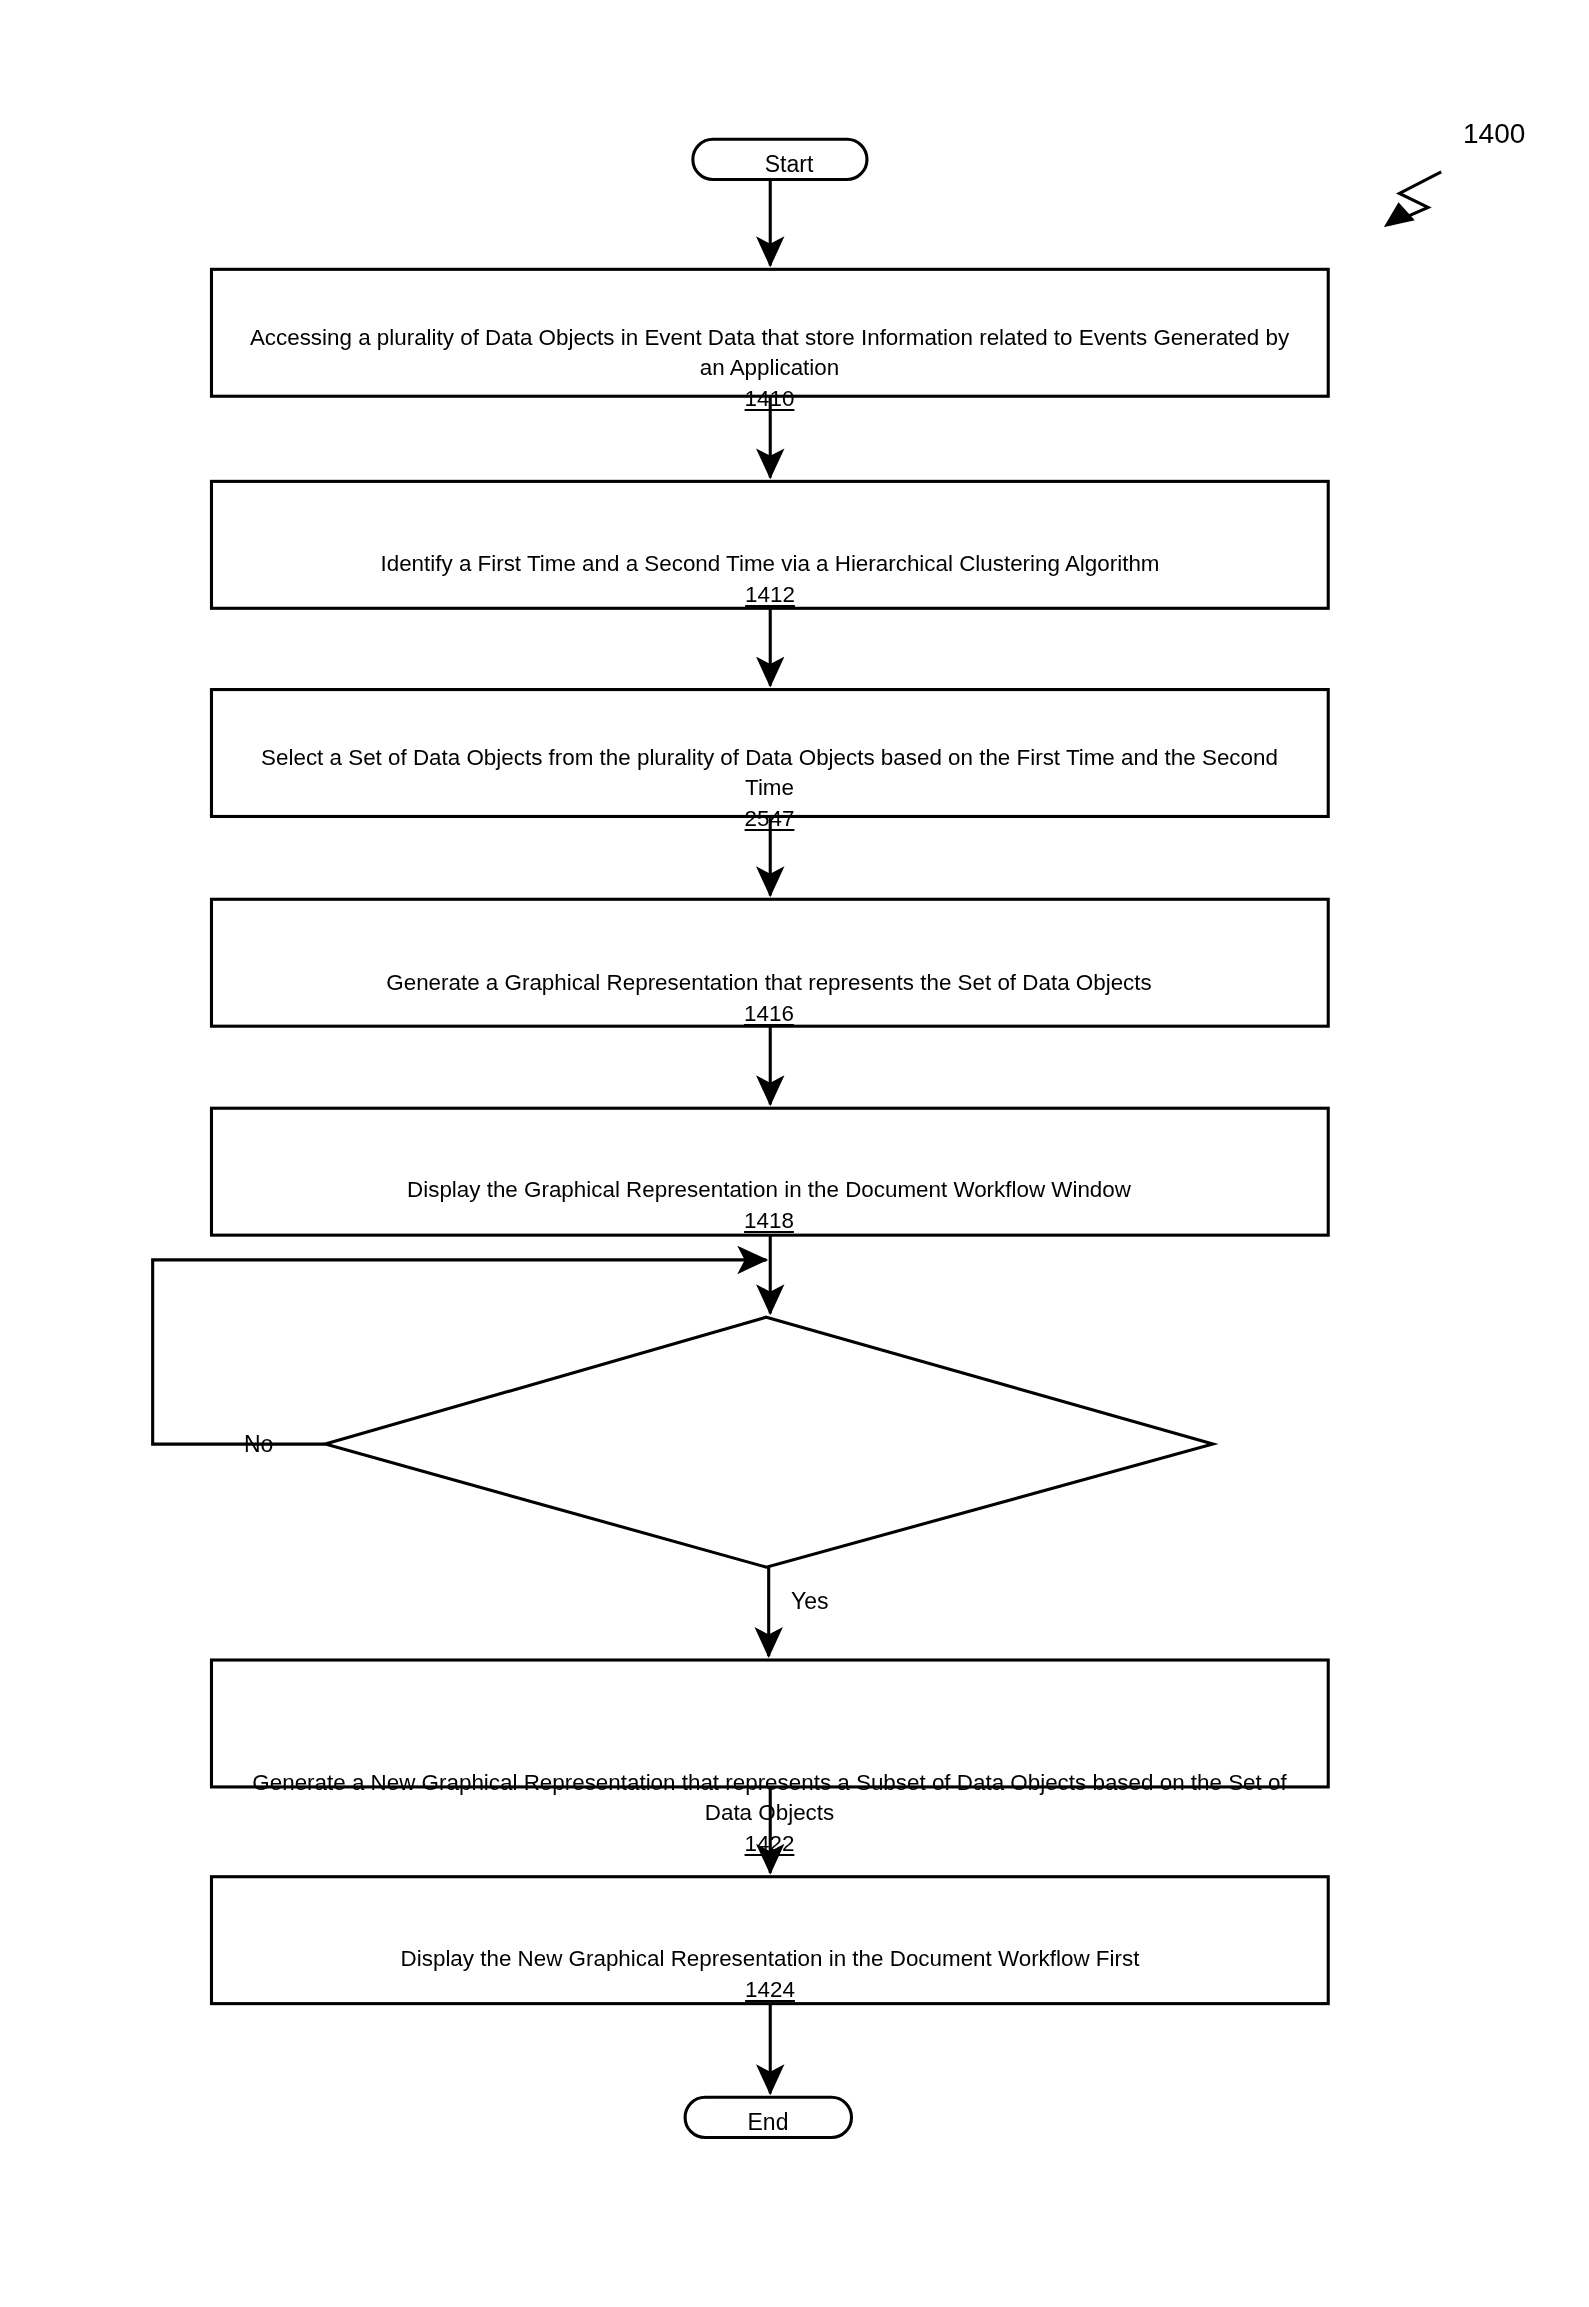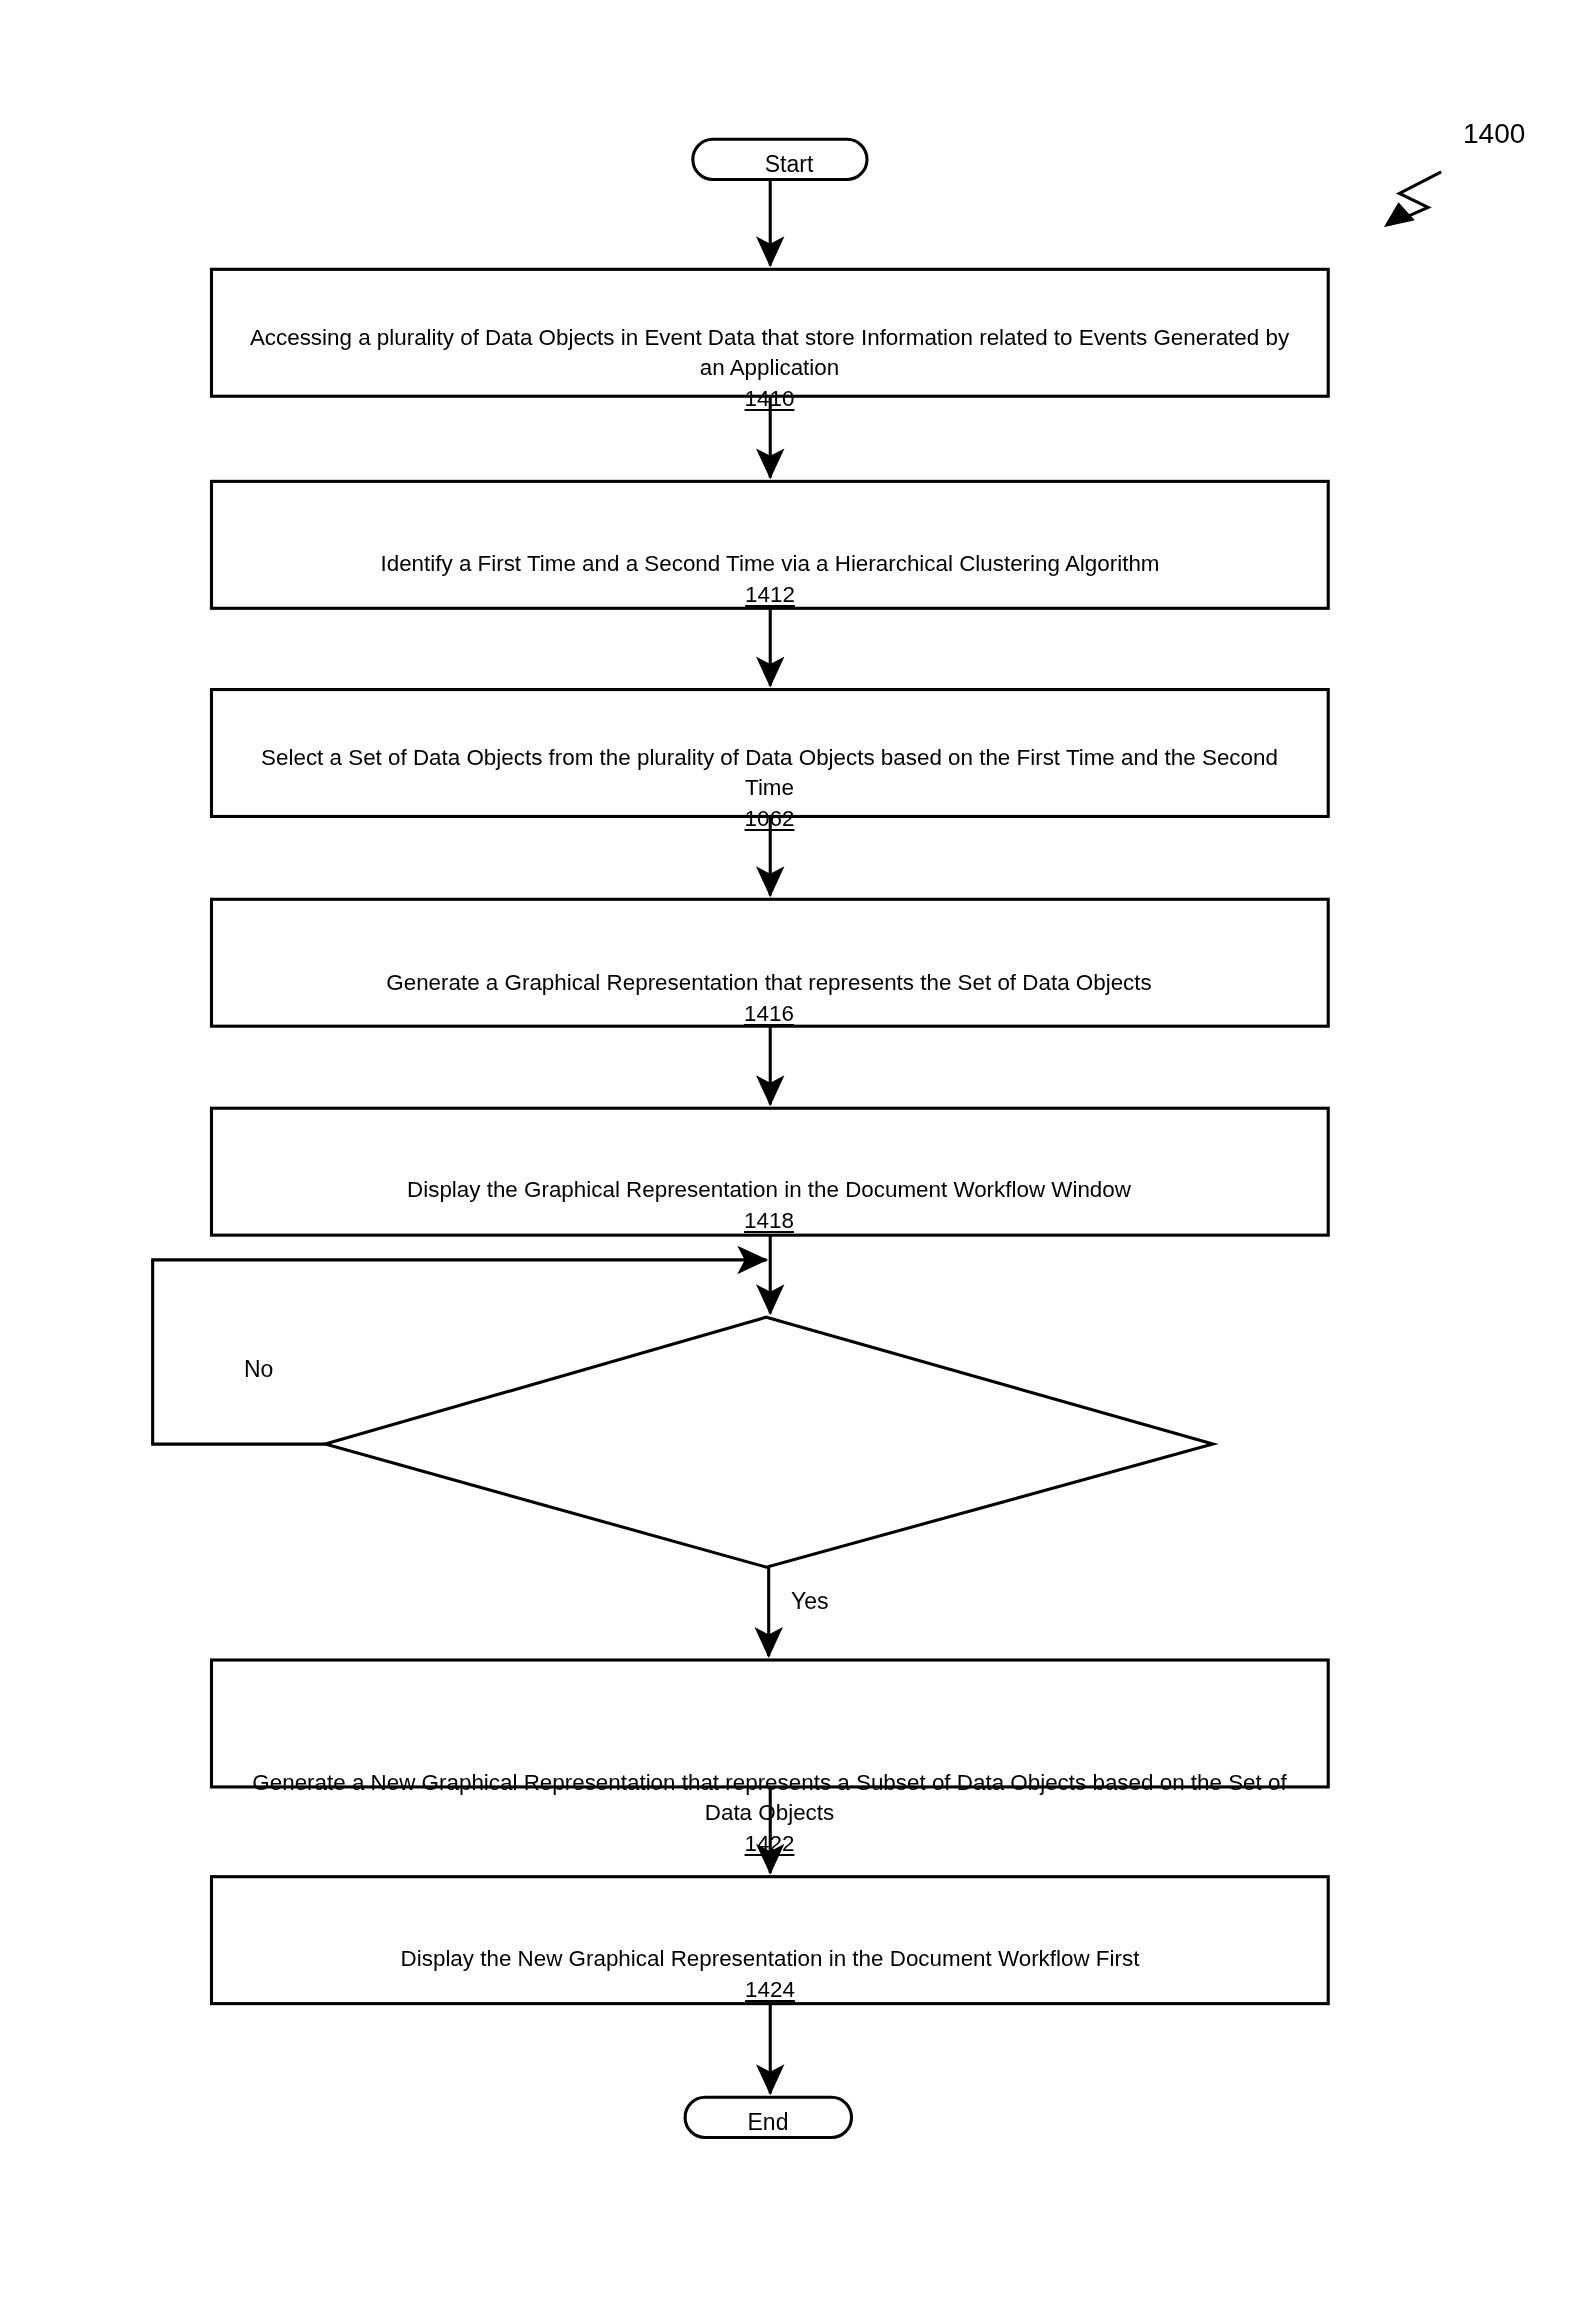--- a/index.html
+++ b/index.html
@@ -130,34 +130,34 @@
     <span class="step-id">1410</span>
   </div>
 
   <div class="node-text process-text" style="left:227px; top:519px; width:1086px;">
     <span>Identify a First Time and a Second Time via a Hierarchical Clustering Algorithm</span>
     <span class="step-id">1412</span>
   </div>
 
   <div class="node-text process-text" style="left:242px; top:713px; width:1055px;">
     <span>Select a Set of Data Objects from the plurality of Data Objects based on the First Time and the Second Time</span>
-    <span class="step-id">1062</span>
+    <span class="step-id">2547</span>
   </div>
 
   <div class="node-text process-text" style="left:234px; top:938px; width:1070px;text-align:center;">
     <span>Generate a Graphical Representation that represents the Set of Data Objects</span>
     <span class="step-id">1416</span>
   </div>
 
   <div class="node-text process-text" style="left:234px; top:1145px; width:1070px;">
     <span>Display the Graphical Representation in the Document Workflow Window</span>
     <span class="step-id">1418</span>
   </div>
 
-  <div class="edge-label" style="left:244px; top:1356px;">No</div>
+  <div class="edge-label" style="left:244px; top:1431px;">No</div>
 
 
   <div class="edge-label" style="left:791px; top:1588px;">Yes</div>
 
   <div class="node-text process-text" style="left:242px; top:1738px; width:1055px;">
     <span>Generate a New Graphical Representation that represents a Subset of Data Objects based on the Set of Data Objects</span>
     <span class="step-id">1422</span>
   </div>
 
   <div class="node-text process-text" style="left:223px; top:1914px; width:1094px;">

